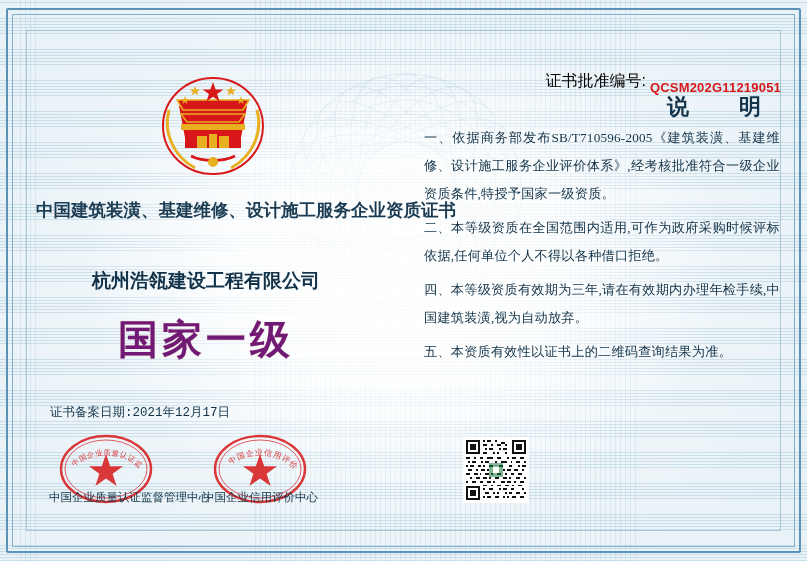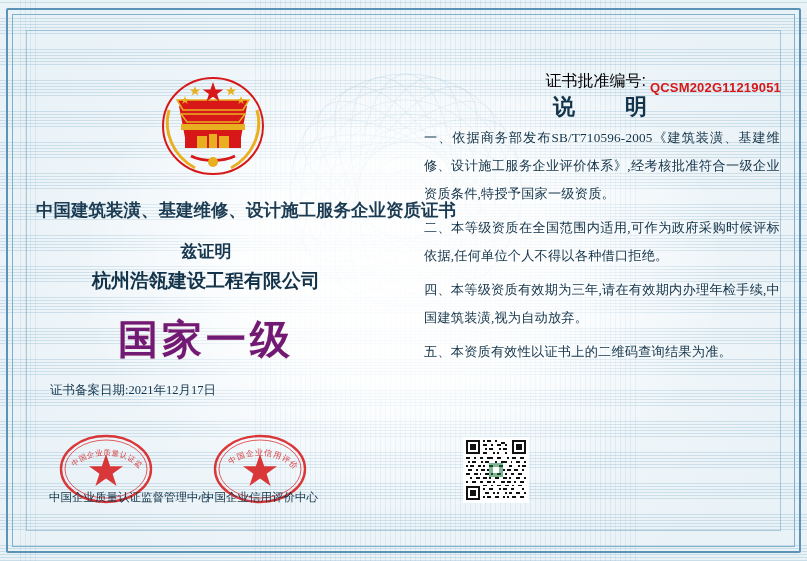--- a/index.html
+++ b/index.html
@@ -137,21 +137,21 @@
   }
 
   .record-line {
     position: absolute;
     left: 50px;
     font-family: "Liberation Serif", "DejaVu Serif", serif;
     font-size: 12.5px;
     color: #13344c;
     white-space: nowrap;
   }
-  .record-1 { top: 382px; }
+  .record-1 { top: 404px; font-family: Liberation Mono, monospace; }
   .record-2 { top: 400px; }
 
   
   .approval-row {
     position: absolute;
     right: 26px;
     top: 68px;
     display: flex;
     align-items: center;
     gap: 4px;
@@ -164,21 +164,21 @@
     color: #d71718;
     letter-spacing: 0.2px;
     margin-top: 12px;
   }
 
   .right-title {
     position: absolute;
     left: 425px;
     top: 92px;
     width: 350px;
-    text-align: center;
+    text-align: right;
     font-family: "Liberation Serif", "DejaVu Serif", serif;
     font-weight: bold;
     font-size: 22px;
     color: #13334a;
     letter-spacing: 14px;
     text-indent: 14px;
   }
 
   .clauses {
     position: absolute;
@@ -297,21 +297,20 @@
         <polygon points="76,16 77.3,19.6 81.2,19.6 78.1,21.9 79.3,25.6 76,23.3 72.7,25.6 73.9,21.9 70.8,19.6 74.7,19.6" fill="#e8b020"></polygon>
         <polygon points="30,26 31.1,29 34.3,29 31.7,30.9 32.7,34 30,32.1 27.3,34 28.3,30.9 25.7,29 28.9,29" fill="#e8b020"></polygon>
         <polygon points="86,26 87.1,29 90.3,29 87.7,30.9 88.7,34 86,32.1 83.3,34 84.3,30.9 81.7,29 84.9,29" fill="#e8b020"></polygon>
 
         <path d="M36 86 C48 92 68 92 80 86" fill="none" stroke="#d71718" stroke-width="3"></path>
         <circle cx="58" cy="92" r="5" fill="#e8b020"></circle>
       </g>
     </svg>
 
     <div class="left-title">中国建筑装潢、基建维修、设计施工服务企业资质证书</div>
-    <div class="left-sub1">兹证明</div>
     <div class="left-company">杭州浩瓴建设工程有限公司</div>
     <div class="grade">国家一级</div>
 
     <div class="record-line record-1">证书备案日期:2021年12月17日</div>
 
     <div class="approval-row">
       <span>证书批准编号:</span>
       <span class="approval-no">QCSM202G11219051</span>
     </div>
 

